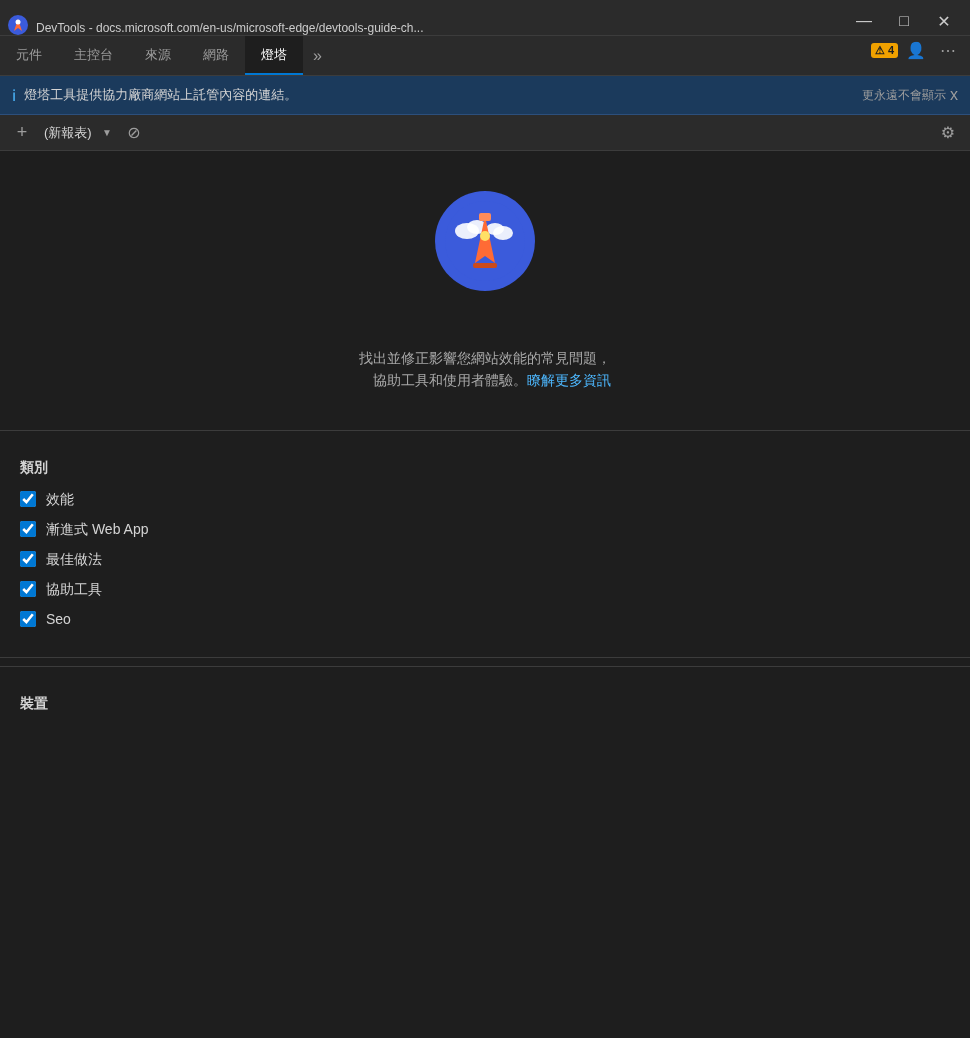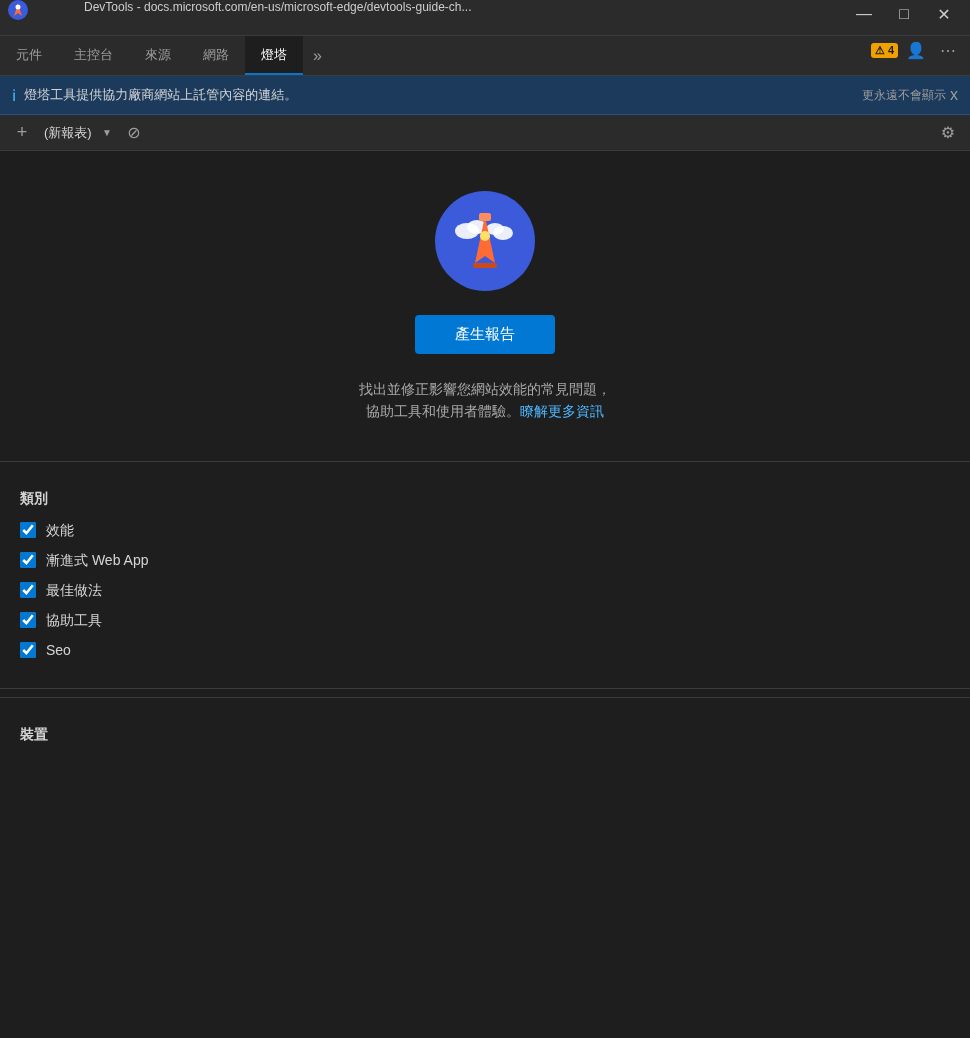--- a/index.html
+++ b/index.html
@@ -10,25 +10,24 @@
       font-size: 13px;
       width: 970px;
       height: 1038px;
       overflow: hidden;
     }
 
     
     .title-bar {
       background: #2b2b2b;
       display: flex;
-      align-items: flex-start;
+      align-items: flex-end;
       height: 36px;
       padding: 0 8px;
       border-bottom: 1px solid #3c3c3c;
-      gap: 48px;
     }
     .title-bar-icon {
       width: 20px;
       height: 20px;
       margin-right: 8px;
       flex-shrink: 0;
     }
     .title-bar-text {
       font-size: 12px;
       color: #cccccc;
@@ -258,25 +257,26 @@
       border: none;
       border-radius: 4px;
       padding: 10px 40px;
       font-size: 15px;
       cursor: pointer;
       margin-bottom: 24px;
       font-family: 'Segoe UI', Arial, sans-serif;
     }
 
     .hero-desc {
-      text-align: center;
+      text-align: right;
       color: #a8a8a8;
       font-size: 14px;
       line-height: 1.6;
       max-width: 500px;
+      margin-top: 32px;
     }
     .hero-desc a {
       color: #4db8ff;
       text-decoration: none;
     }
 
     
     .section {
       padding: 20px 20px 10px 20px;
     }
@@ -409,21 +409,20 @@
         <polygon points="40,15 50,62 40,55 30,62" fill="#ff6b35"></polygon>
 
         <rect x="34" y="12" width="12" height="8" rx="2" fill="#ff8c5a"></rect>
 
         <circle cx="40" cy="35" r="5" fill="#ffe066"></circle>
 
         <rect x="28" y="62" width="24" height="5" rx="2" fill="#cc4a1a"></rect>
       </svg>
     </div>
 
-    <button class="generate-btn">產生報告</button>
 
     <div class="hero-desc">
       <span>找出並修正影響您網站效能的常見問題，</span><br>
       <span>協助工具和使用者體驗。<a>瞭解更多資訊</a></span>
     </div>
   </div>
 
   <hr class="divider">
 
   <div class="section">

